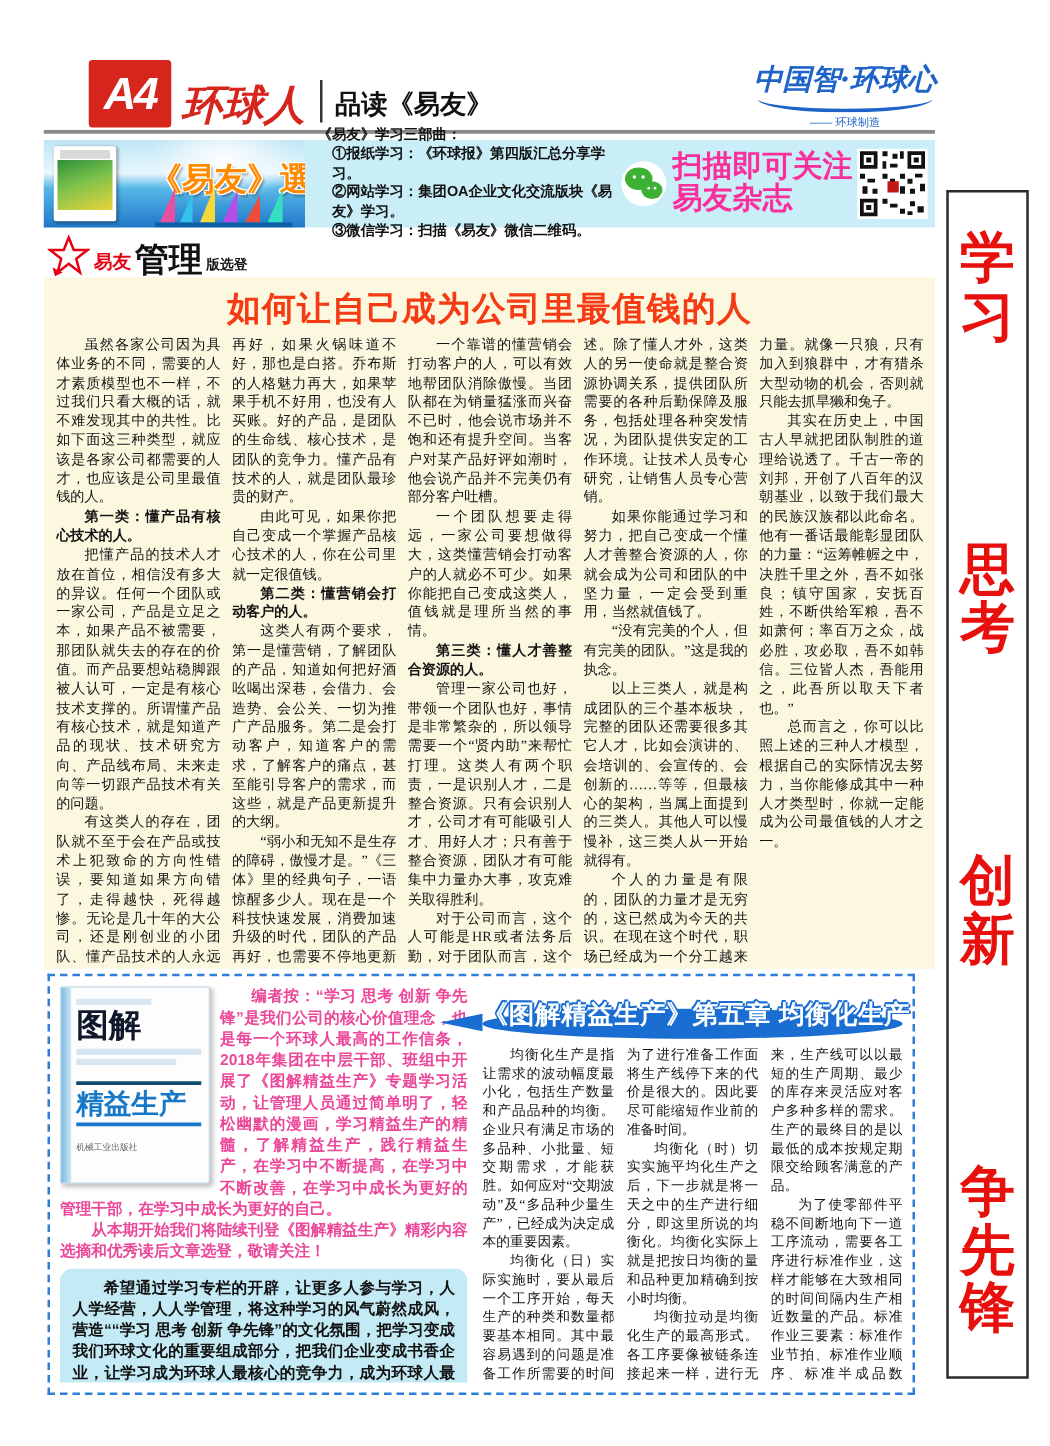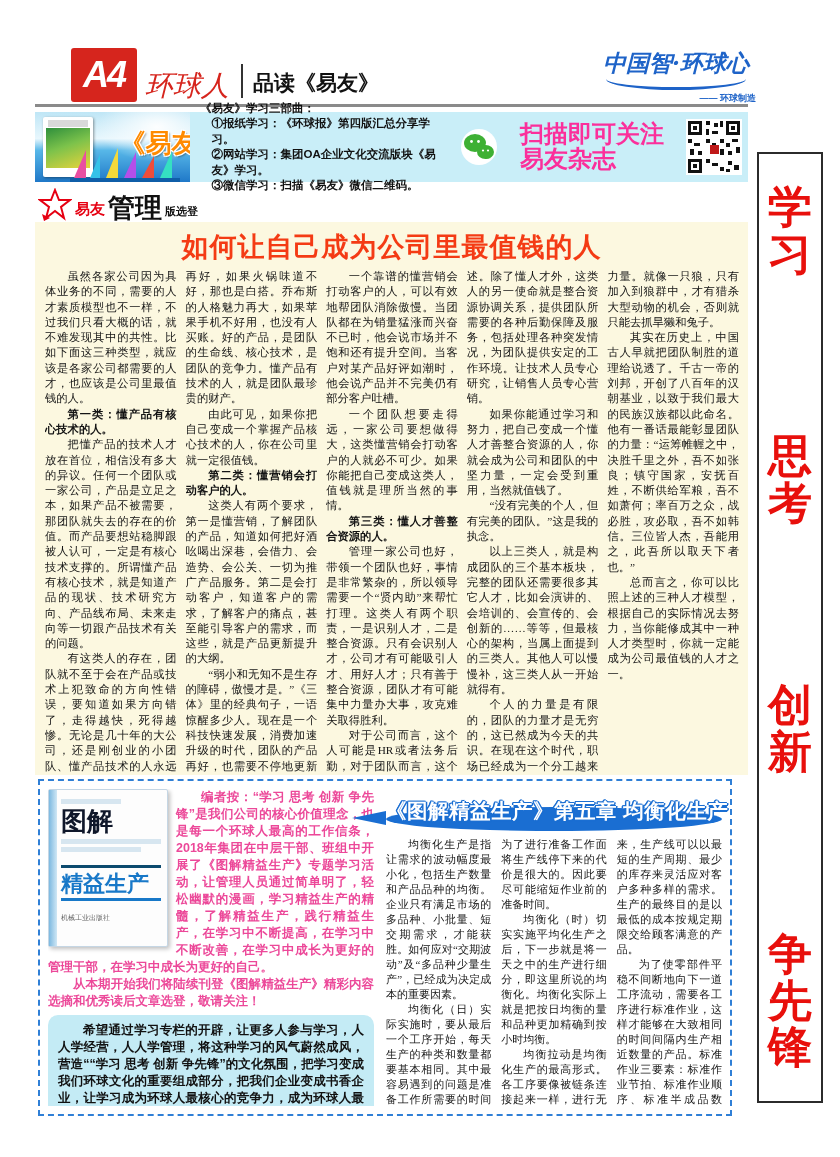--- a/index.html
+++ b/index.html
@@ -3,44 +3,44 @@
 <meta charset="utf-8">
 <style>
   html,body{margin:0;padding:0;background:#e9e9e9;}
   .page{position:relative;width:840px;height:1157px;background:#ffffff;margin:0 auto;
         font-family:"Liberation Sans",sans-serif;overflow:hidden;}
 
   
   .header-left{position:absolute;left:35px;top:44px;height:58px;display:flex;align-items:flex-end;gap:8px;margin-left:36px;}
   .a4logo{width:66px;height:54px;background:#d6251d;color:#fff;display:flex;align-items:center;justify-content:center;
           font-weight:bold;font-style:italic;font-size:36px;letter-spacing:-2px;border-radius:3px;}
-  .masthead{color:#d6251d;font-size:28px;font-weight:normal;font-style:italic;line-height:1;
+  .masthead{color:#d6251d;font-size:33px;font-weight:bold;font-style:italic;line-height:1;
             font-family:"DejaVu Serif",serif;padding-bottom:2px;}
   .head-divider{width:2px;height:34px;background:#333;margin:0 2px 4px 4px;}
   .head-subtitle{font-size:21px;font-weight:bold;color:#111;padding-bottom:5px;}
   .header-right{position:absolute;left:596px;top:48px;width:160px;text-align:center;}
   .slogan{color:#1e63c8;font-size:23px;font-weight:bold;font-style:italic;font-family:"DejaVu Serif",serif;white-space:nowrap;}
   .swoosh{width:140px;height:8px;border-bottom:3px solid #1e63c8;border-radius:0 0 100% 100%/0 0 200% 200%;margin:0 auto;}
-  .maker{font-size:9px;color:#1e63c8;font-weight:bold;text-align:right;margin-top:2px;}
+  .maker{font-size:9px;color:#1e63c8;font-weight:normal;text-align:center;margin-top:2px;}
   .header-rule{position:absolute;left:35px;top:104px;width:713px;height:3px;background:#8a8a8a;}
 
   
   .banner{position:absolute;left:35px;top:112px;width:713px;height:70px;display:flex;}
   .banner-image{position:relative;width:272px;overflow:hidden;
     background:linear-gradient(180deg,#bfe6f6 0%,#e8f7fd 38%,#57b7e8 55%,#1f78c8 100%);}
   .banner-rays{position:absolute;left:40%;top:-20px;width:120px;height:70px;
     background:radial-gradient(ellipse at center,rgba(255,255,255,.95) 0%,rgba(255,255,255,0) 70%);}
   .mini-book{position:absolute;left:8px;top:5px;width:50px;height:60px;background:#fff;border-radius:2px;
     box-shadow:1px 1px 3px rgba(0,0,0,.4);padding:3px;box-sizing:border-box;}
   .mini-book .photo{width:100%;height:40px;background:linear-gradient(160deg,#2e8f3c 0%,#7cc24b 45%,#e8d43a 100%);margin-top:8px;}
   .mini-book .tag{position:absolute;top:3px;left:5px;right:5px;height:7px;background:#d9d9d9;}
   .banner-title{position:absolute;left:60px;top:14px;width:205px;text-align:center;color:#ff8a00;
     font-size:26px;font-weight:bold;font-family:"DejaVu Serif",serif;
     text-shadow:-1px -1px 0 #fff,1px -1px 0 #fff,-1px 1px 0 #fff,1px 1px 0 #fff,2px 2px 2px rgba(0,0,0,.35);}
-  .banner-info{flex:1;background:#c9eef8;display:flex;align-items:center;padding:4px 6px 4px 10px;box-sizing:border-box;gap:22px;}
+  .banner-info{flex:1;background:#c9eef8;display:flex;align-items:center;padding:4px 6px 4px 10px;box-sizing:border-box;gap:4px;}
   .study{width:238px;font-size:11.5px;font-weight:bold;color:#111;line-height:15.5px;}
   .study-item{padding-left:1em;text-indent:-0em;}
   .wechat{flex:0 0 38px;height:38px;position:relative;}
   .scan{flex:1;color:#fb2f9b;font-size:24px;font-weight:bold;text-align:left;line-height:25px;
         font-family:Liberation Serif, serif;white-space:nowrap;}
   .qr{flex:0 0 56px;height:56px;background:#fff;}
 
   
   .yellow-bg{position:absolute;left:35px;top:222px;width:713px;height:553px;background:#fcf8e0;}
   .section-marker{position:absolute;left:38px;top:188px;display:flex;align-items:flex-end;gap:3px;height:34px;}

